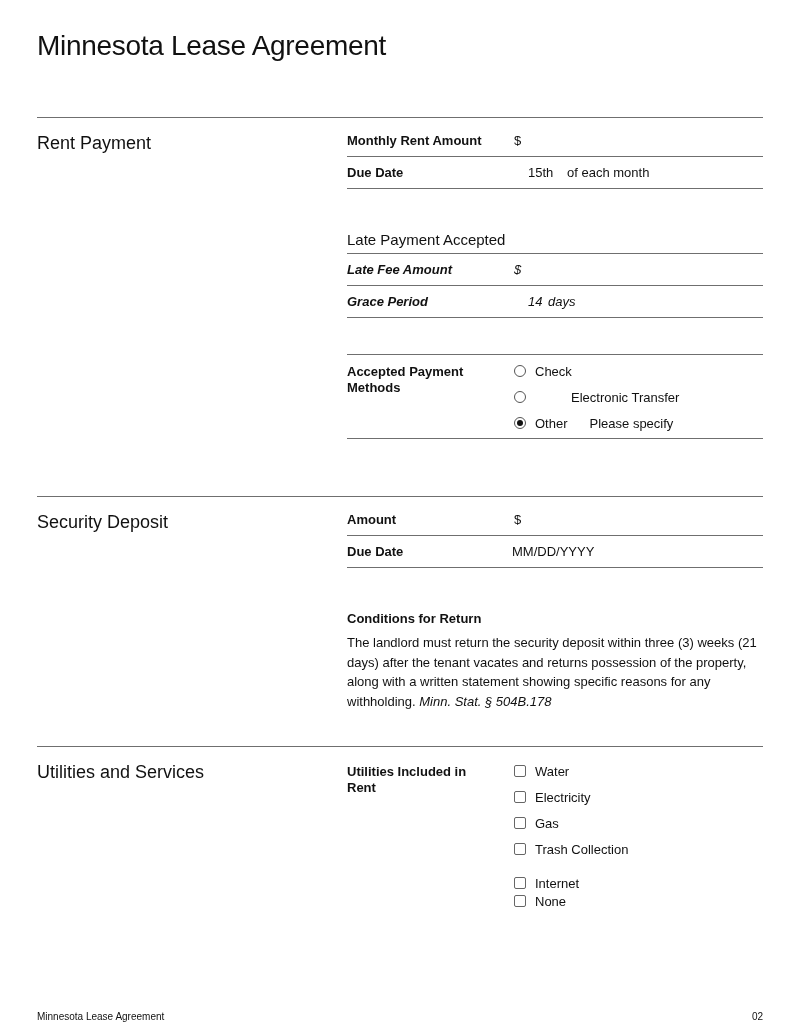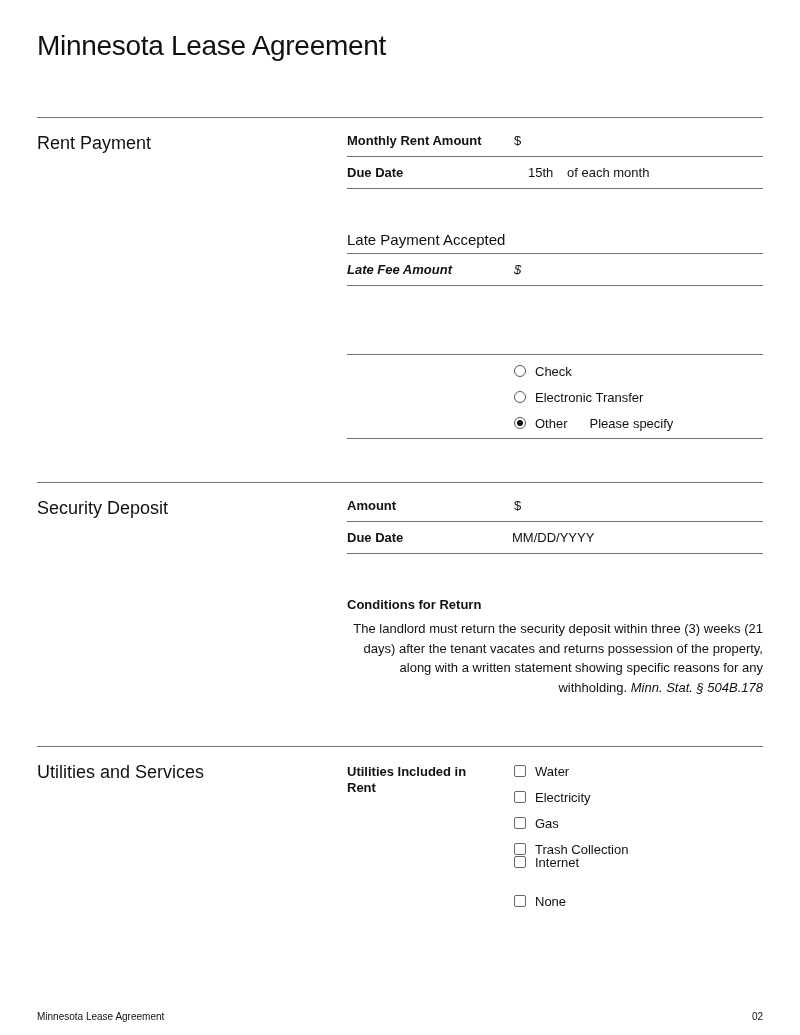--- a/index.html
+++ b/index.html
@@ -173,41 +173,47 @@
       </div>
 
       <div class="subheading" style="position:absolute; top:106px; left:0;">Late Payment Accepted</div>
 
       <div style="position:absolute; top:128px; left:0; width:416px; border-top:1px solid #6f6f6f;font-style:italic;">
         <div class="field-row">
           <span class="field-label">Late Fee Amount</span>
           <span class="field-value" style="left:167px;">$</span>
           <span class="field-value" style="left:182px; width:220px; height:18px;"></span>
         </div>
+        <div class="field-row">
+          <span class="field-label">Grace Period</span>
+          <span class="field-value" style="left:181px;">14</span>
+          <span class="field-value" style="left:201px;">days</span>
+        </div>
       </div>
 
       <div class="options-block" style="position:absolute; top:229px; left:0; width:416px; height:85px;">
+        <div class="block-label" style="top:9px;">Accepted Payment Methods</div>
         <div class="option" style="top:7px;">
           <span class="radio"></span>
           <span>Check</span>
         </div>
-        <div class="option" style="top:33px;">
+        <div class="option" style="top:33px;gap:36px;">
           <span class="radio"></span>
           <span>Electronic Transfer</span>
         </div>
         <div class="option" style="top:59px;">
           <span class="radio checked"></span>
           <span>Other</span>
           <span class="specify">Please specify</span>
         </div>
       </div>
     </div>
   </div>
 
-  <div class="section" style="top:482px; height:230px;text-align:right;">
+  <div class="section" style="top:496px; height:230px;">
     <div class="section-title" style="top:15px;">Security Deposit</div>
 
     <div class="right-col" style="top:7px;">
       <div class="field-row">
         <span class="field-label">Amount</span>
         <span class="field-value" style="left:167px;">$</span>
         <span class="field-value" style="left:182px; width:220px; height:18px;"></span>
       </div>
       <div class="field-row">
         <span class="field-label">Due Date</span>
@@ -236,21 +242,21 @@
         <span>Electricity</span>
       </div>
       <div class="option" style="top:67px;">
         <span class="checkbox"></span>
         <span>Gas</span>
       </div>
       <div class="option" style="top:93px;">
         <span class="checkbox"></span>
         <span>Trash Collection</span>
       </div>
-      <div class="option" style="top:106px;">
+      <div class="option" style="top:127px;">
         <span class="checkbox"></span>
         <span>Internet</span>
       </div>
       <div class="option" style="top:145px;">
         <span class="checkbox"></span>
         <span>None</span>
       </div>
     </div>
   </div>
 

